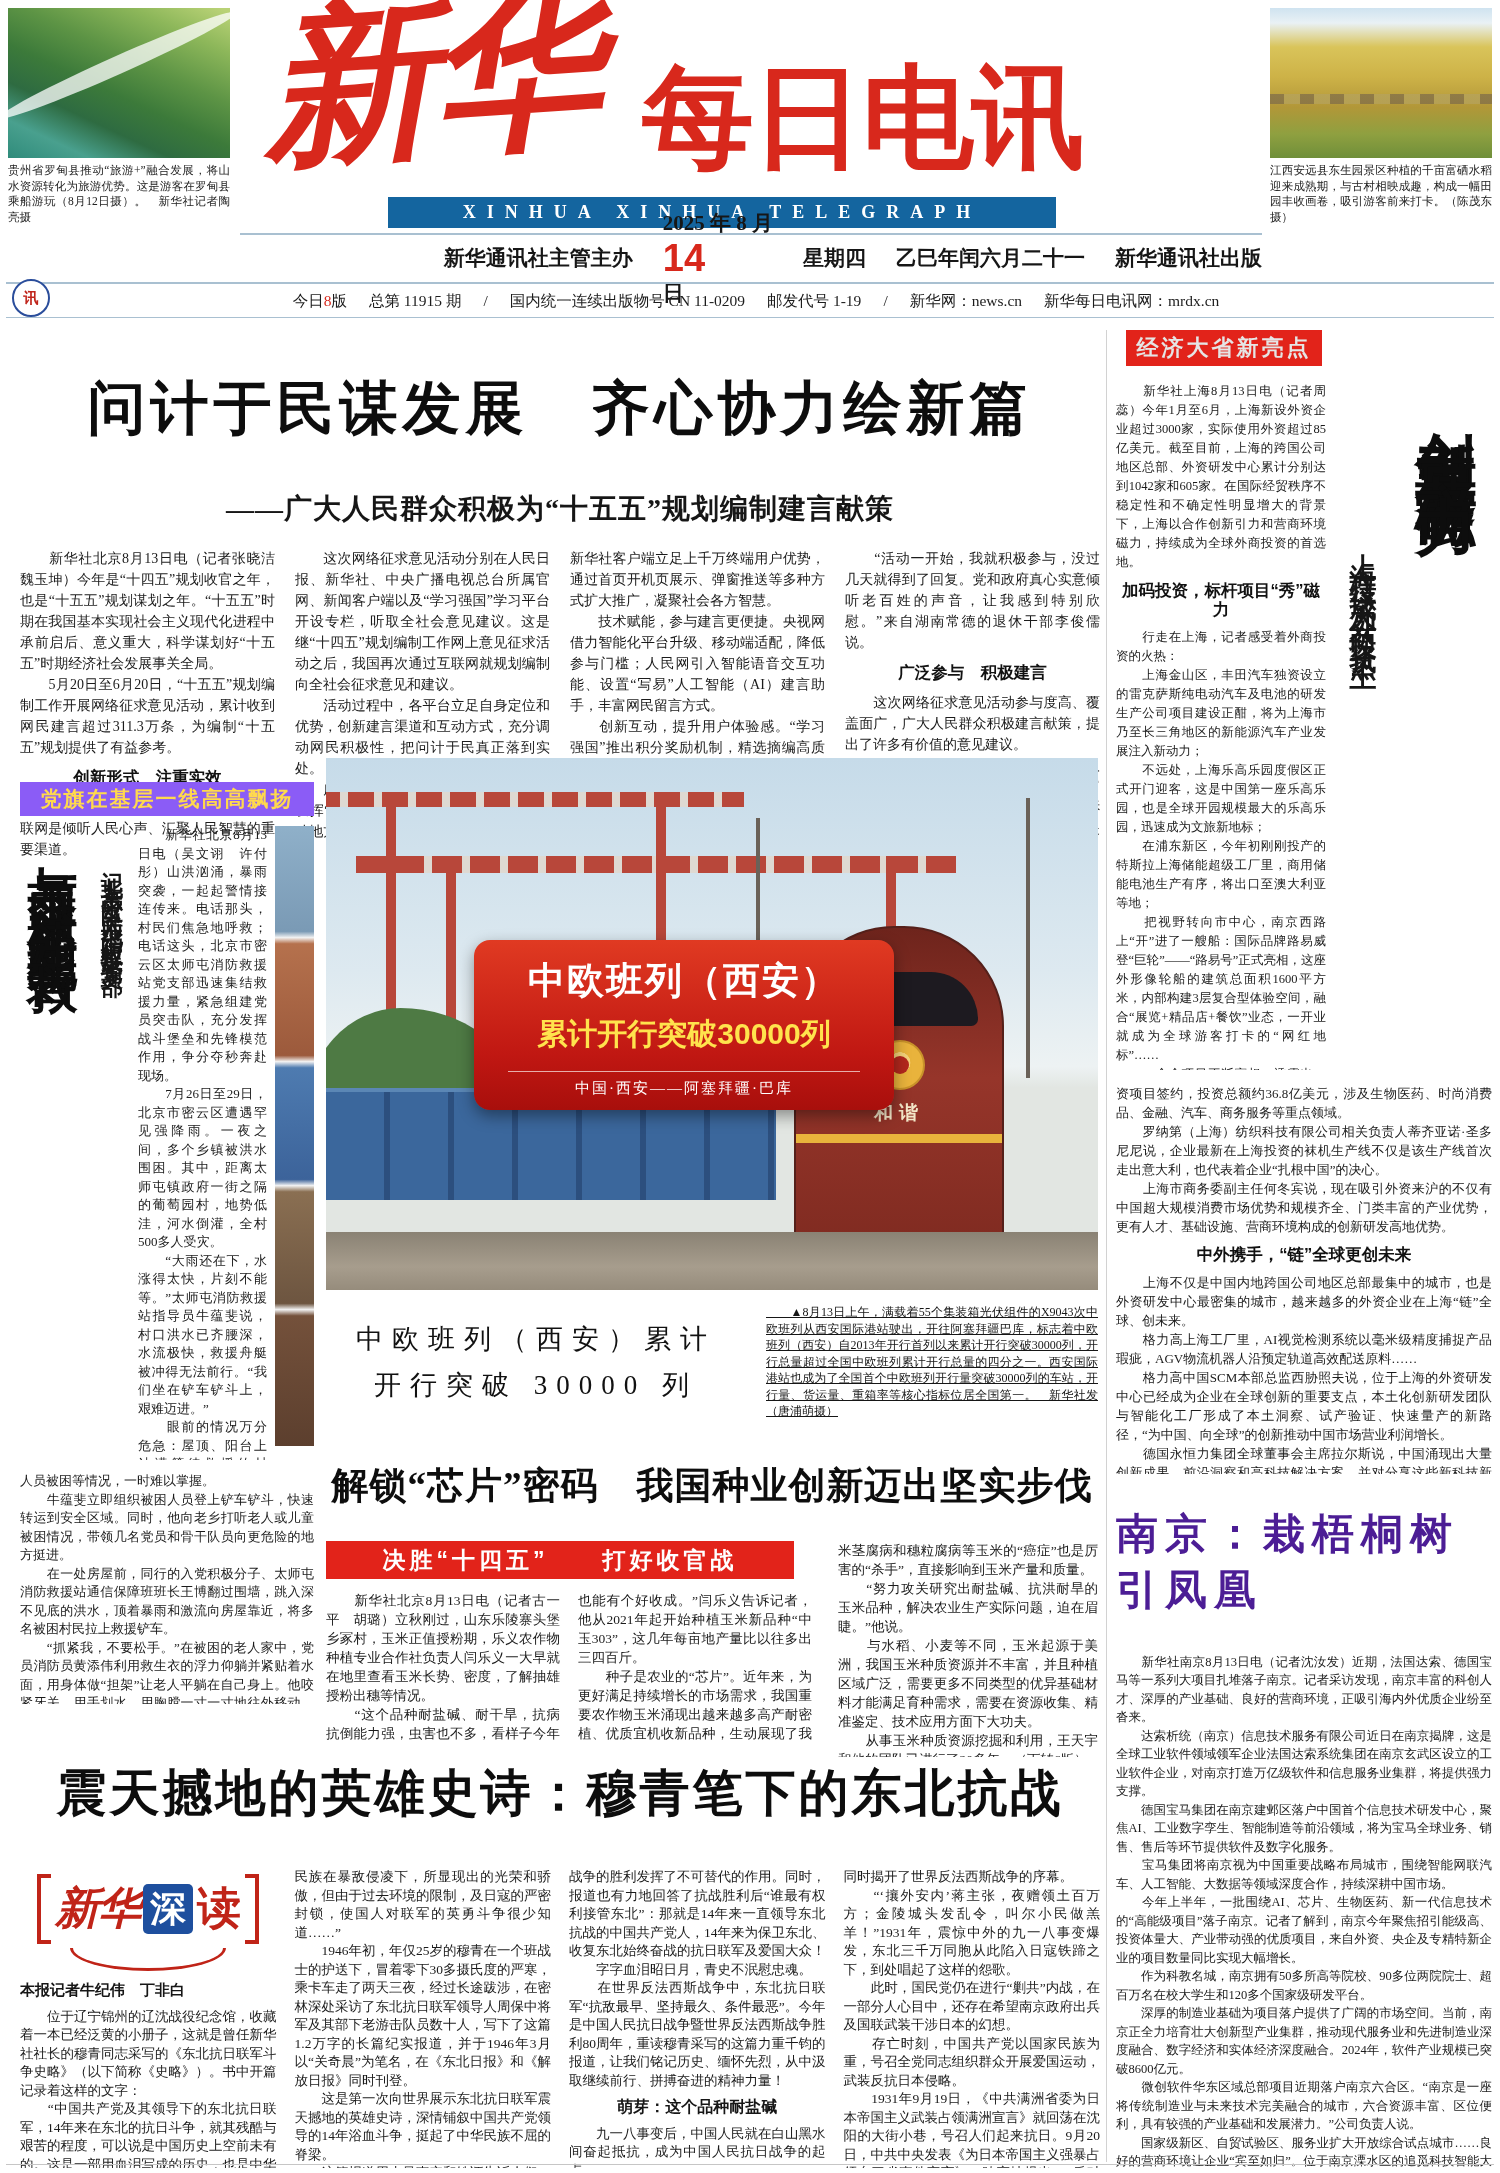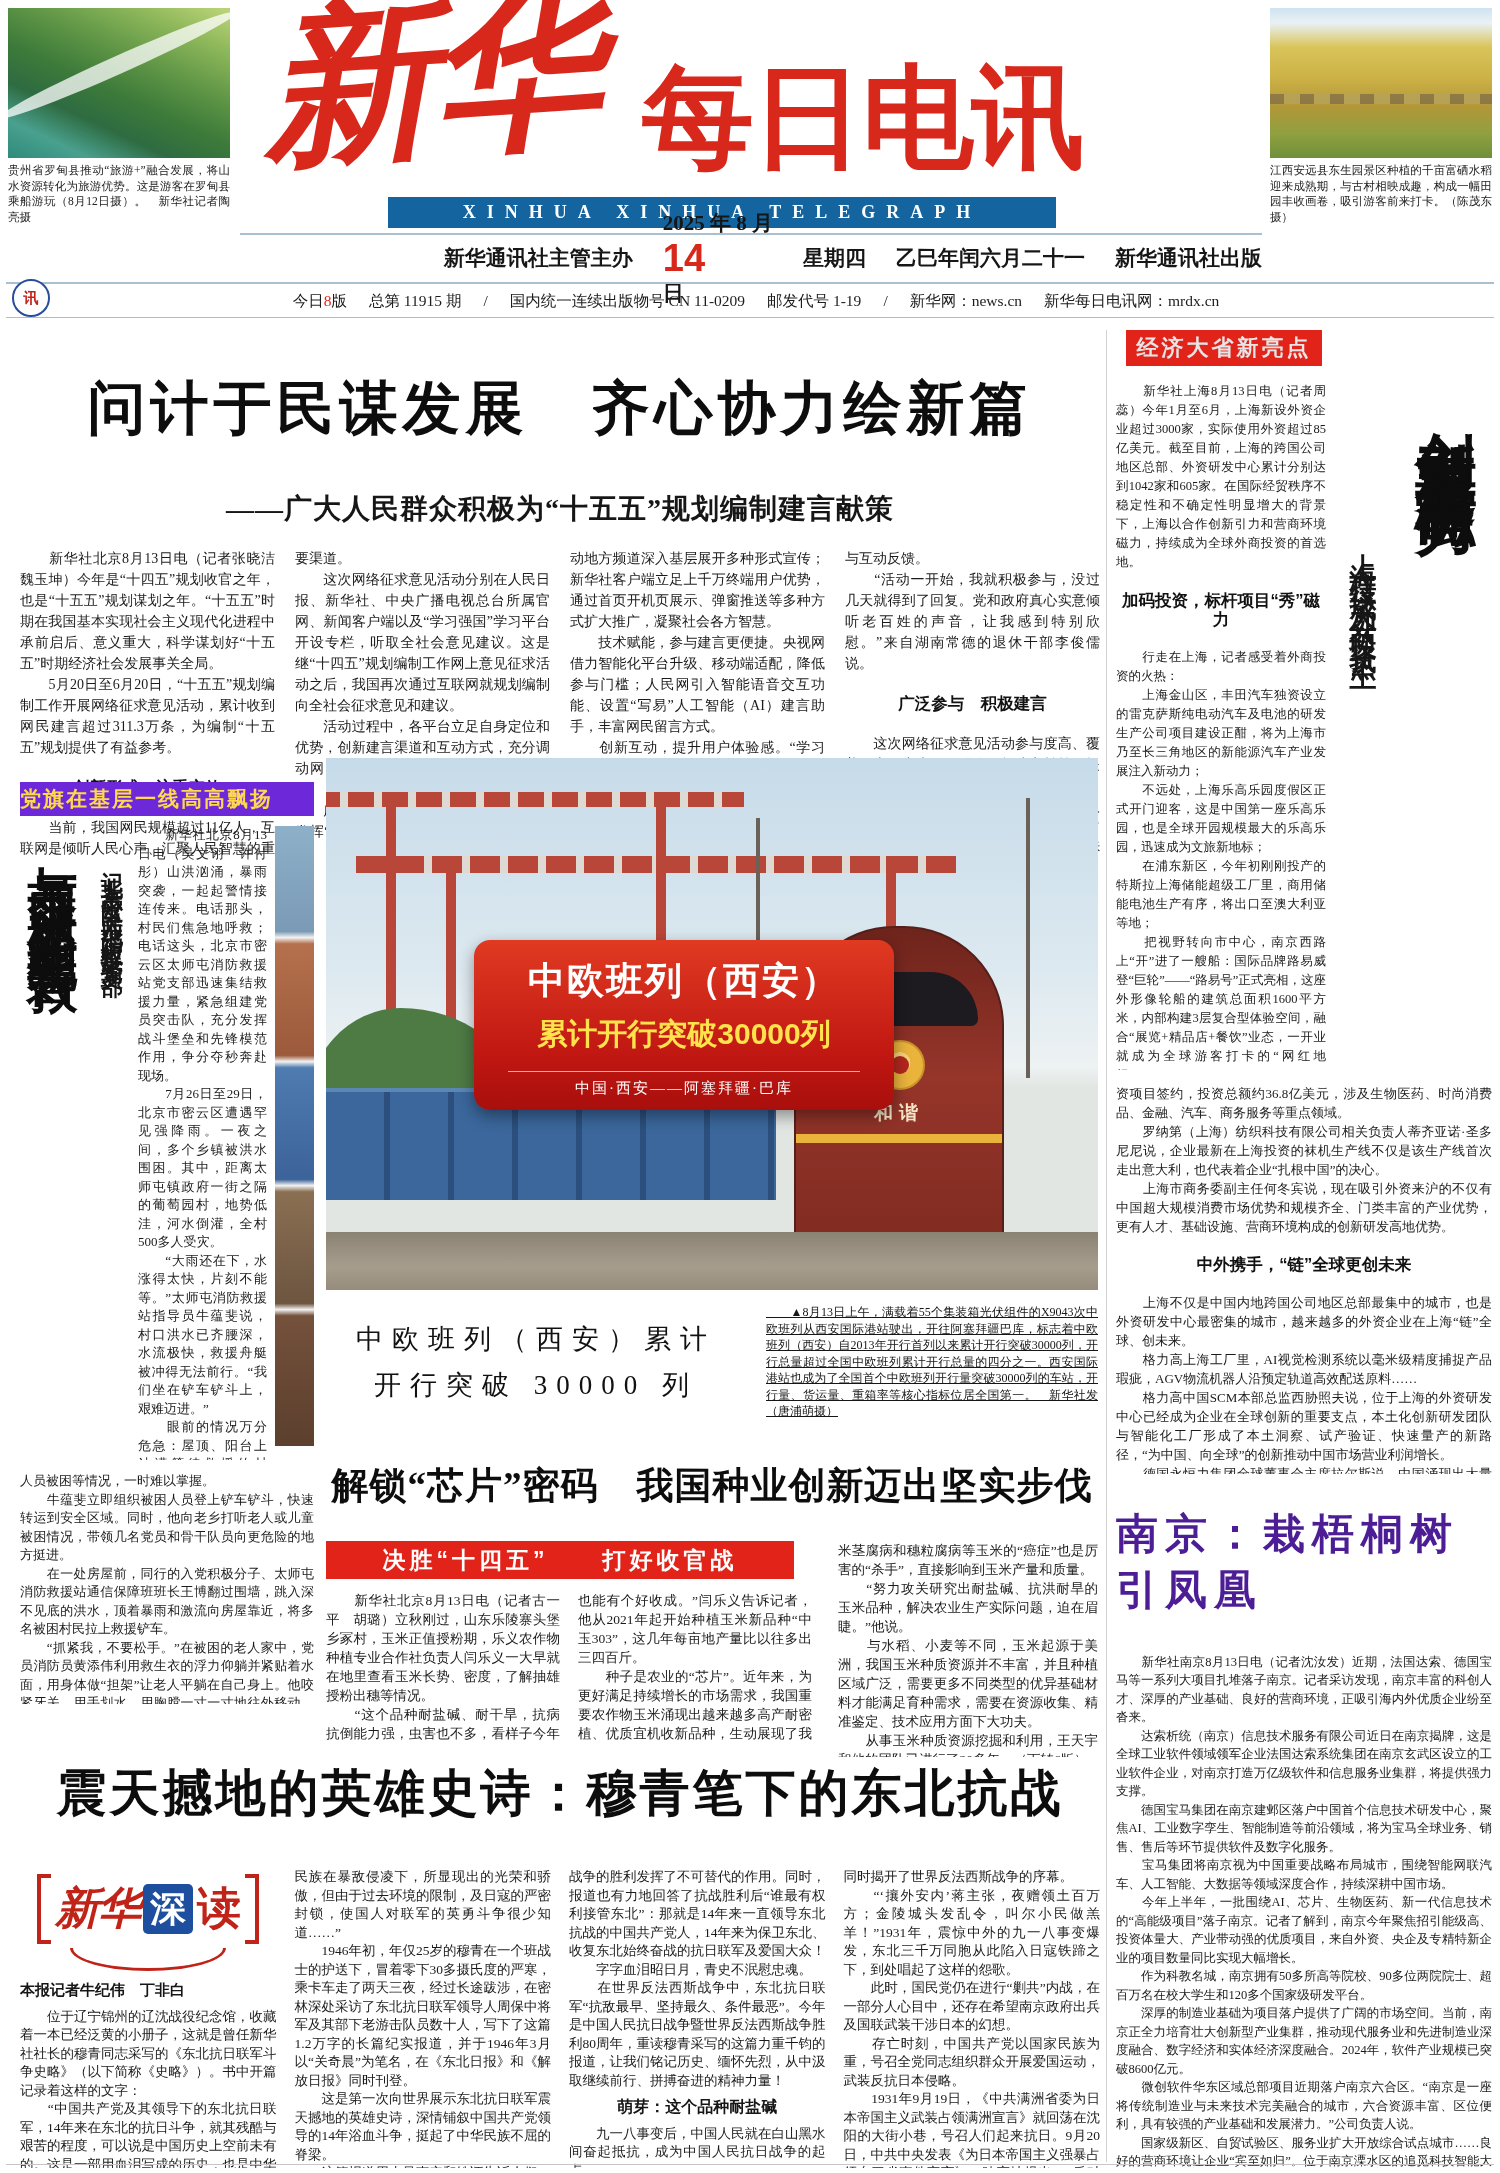--- a/index.html
+++ b/index.html
@@ -37,30 +37,30 @@
   .dateday{color:#d8281c;font-family:"Liberation Sans",sans-serif;font-size:38px;font-weight:700;line-height:30px;}
   .inforow{left:56px;top:288px;width:1400px;height:26px;display:flex;align-items:center;
      justify-content:center;gap:22px;font-size:15.5px;color:#1c1c1c;}
   .red{color:#d8281c;}
   .agency-logo{left:12px;top:279px;width:34px;height:34px;border-radius:50%;border:2px solid #2a4d9b;
      background:#fff;display:flex;align-items:center;justify-content:center;color:#c0251c;
      font-size:15px;font-weight:700;font-family:"Liberation Sans",sans-serif;}
   
   .bt{text-align:justify;white-space:pre-line;color:#1b1b1b;}
   .subhead{font-family:"Liberation Sans","DejaVu Sans",sans-serif;font-weight:700;text-align:center;
-     font-size:16.5px;margin:19px 0;white-space:normal;color:#111;}
+     font-size:16.5px;margin:9px 0;white-space:normal;color:#111;}
   
   .lead{left:20px;top:328px;width:1080px;}
   .lead-h1{font-size:58px;font-weight:900;text-align:center;letter-spacing:5px;line-height:1.45;color:#0d0d0d;}
   .lead-sub{margin-top:14px;font-size:28px;font-weight:700;text-align:center;letter-spacing:1px;}
   .lead-cols{margin-top:20px;height:314px;column-count:4;column-gap:20px;column-fill:auto;
      overflow:hidden;font-size:14px;line-height:21px;}
   
   .leftcol{left:20px;top:782px;width:294px;}
-  .banner-party{height:34px;background:#6d28d9;color:#ffd94d;text-align:left;line-height:34px;
+  .banner-party{height:34px;background:#8b5cf6;color:#ffd94d;text-align:center;line-height:34px;
      font-family:"Liberation Sans",sans-serif;font-weight:700;font-size:21px;letter-spacing:2px;}
   .left-row{margin-top:10px;height:634px;display:flex;gap:8px;}
   .vert{writing-mode:vertical-rl;text-orientation:upright;}
   .v-head{font-size:50px;font-weight:900;letter-spacing:9px;width:66px;line-height:66px;color:#0d0d0d;}
   .v-sub{font-size:22px;font-weight:700;width:36px;padding-top:28px;letter-spacing:6px;
      font-family:"Liberation Sans",sans-serif;line-height:36px;}
   .left-textcol{width:132px;height:634px;overflow:hidden;font-size:13px;line-height:18.5px;}
   .photo-strip{width:40px;height:620px;background:
      linear-gradient(180deg,#8fb0c9 0%,#7a9ab5 17%,#f2f2f2 18%,#b5714d 19%,#9c5a3c 37%,#f2f2f2 38%,
      #4e7bb0 39%,#3c639a 57%,#f2f2f2 58%,#8a6f52 59%,#6d5540 77%,#f2f2f2 78%,#74513b 79%,#5c3f2e 100%);}

